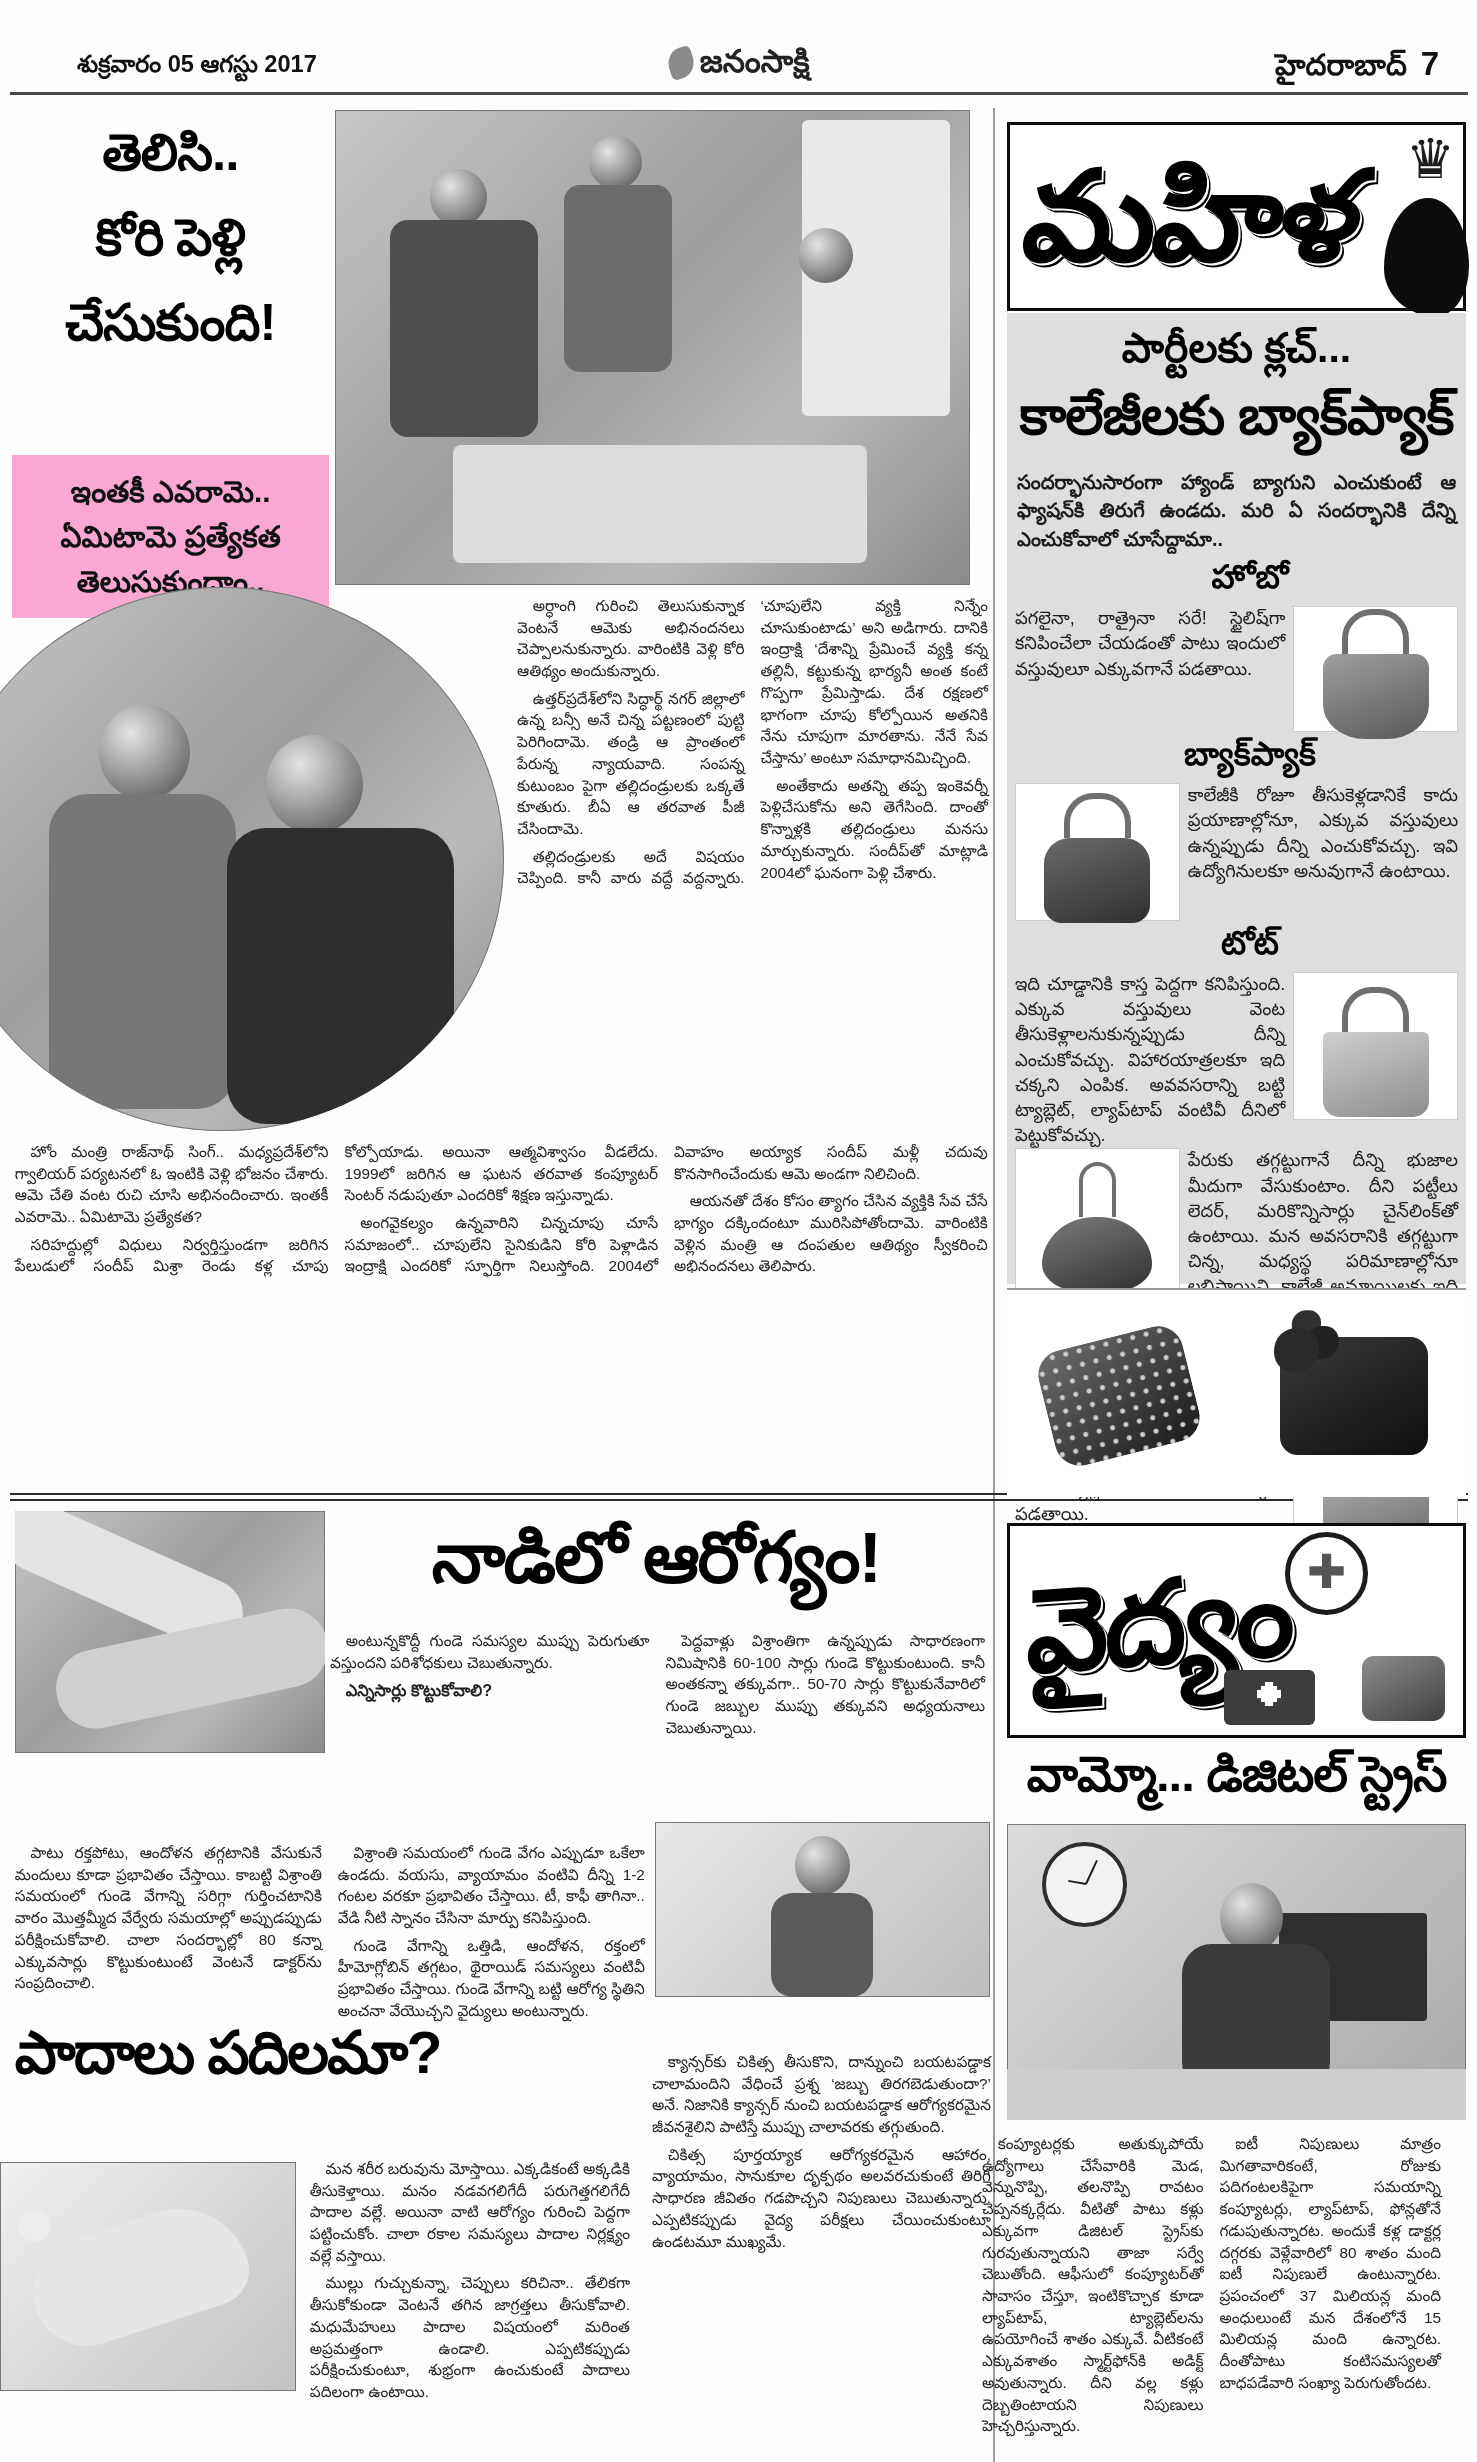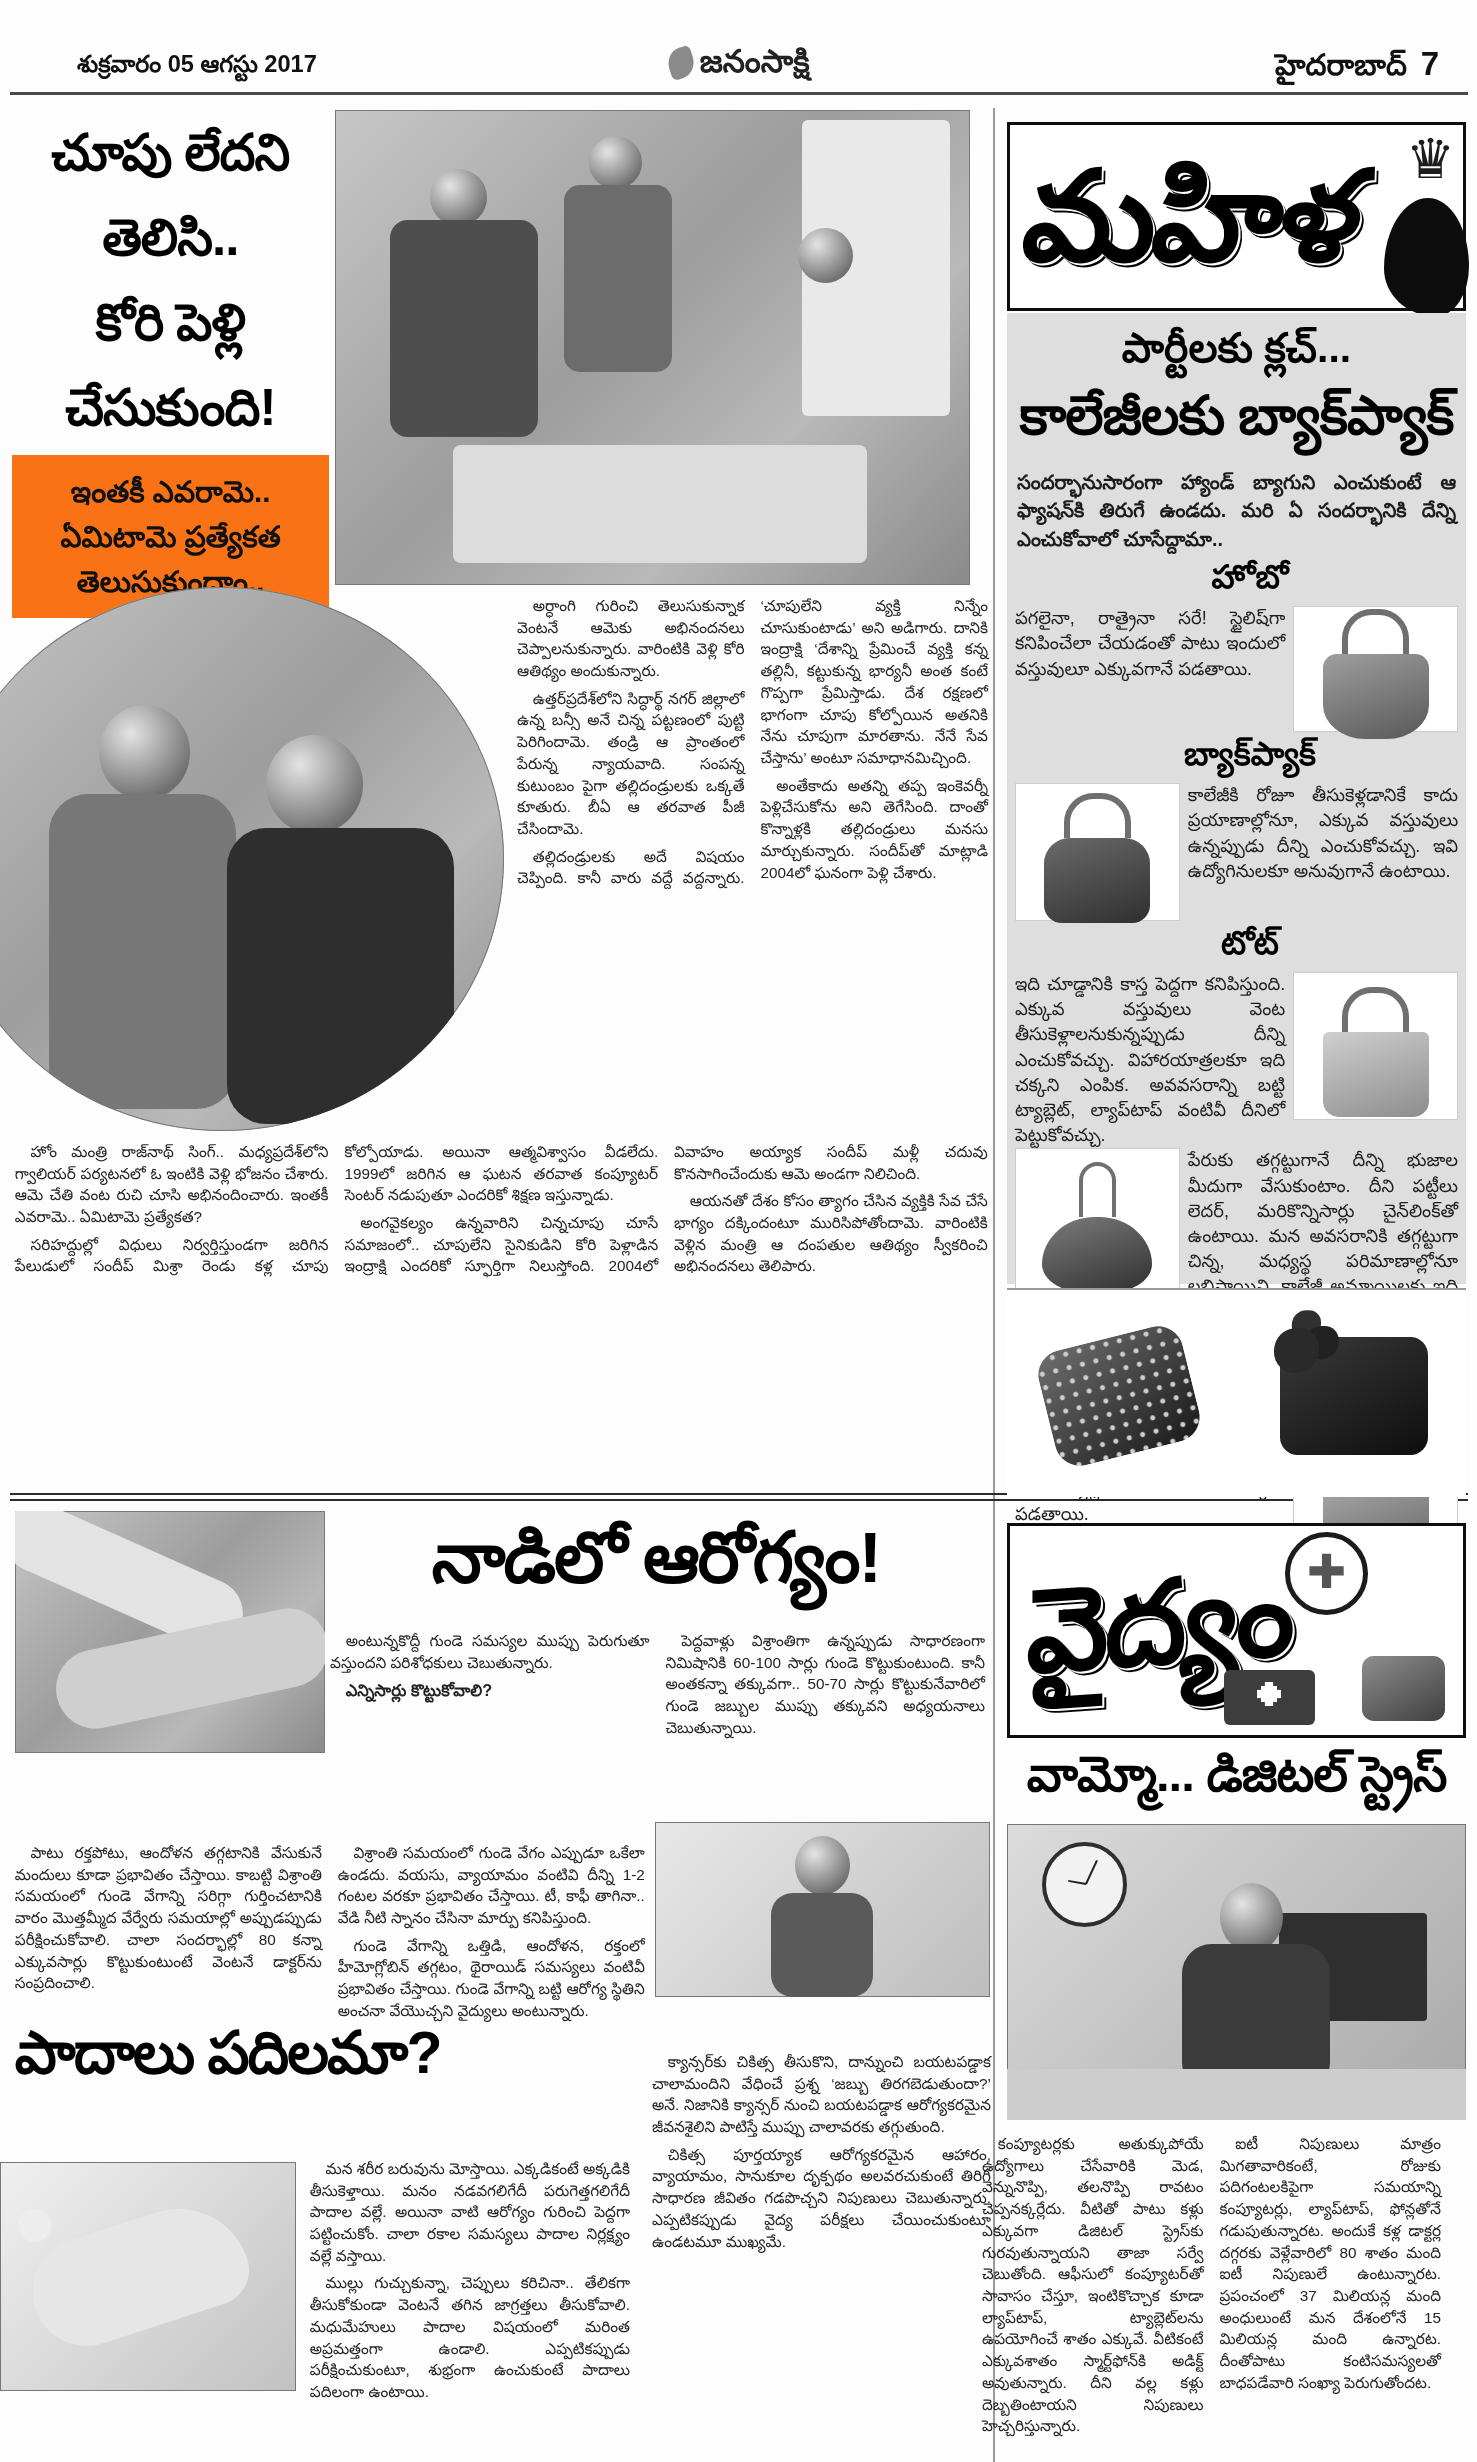--- a/index.html
+++ b/index.html
@@ -16,21 +16,21 @@
   .hdr-rule{left:9.9px;top:92px;width:1458px;height:0;border-top:3px solid #4a4a4a;}
   
   .ph{background:linear-gradient(135deg,#c7c7c7 0%,#9d9d9d 45%,#b9b9b9 70%,#8a8a8a 100%);
       box-shadow:inset 0 0 0 1px #777;overflow:hidden;position:absolute;}
   .ph .head{position:absolute;border-radius:50%;background:radial-gradient(circle at 35% 30%,#e4e4e4,#6f6f6f 75%);}
   .ph .blockdark{position:absolute;background:#4e4e4e;}
   .ph .blocklight{position:absolute;background:#e9e9e9;}
   
   .lead-headline{left:11.8px;top:110px;width:317px;text-align:center;font-weight:800;color:#000;
                  font-size:51px;line-height:85px;letter-spacing:-1px;}
-  .lead-subhead{left:11.8px;top:455px;width:294px;background:#f97316;padding:13.8px 11.8px;
+  .lead-subhead{left:11.8px;top:455px;width:294px;background:#f9a8d4;padding:13.8px 11.8px;
                 font-size:29.6px;line-height:45px;font-weight:700;text-align:center;color:#111;}
   .body-txt{font-size:15.3px;line-height:1.42;text-align:justify;color:#222;}
   .body-txt p{margin:0 0 5.9px 0;text-indent:15.8px;}
   .cols2{column-count:2;column-gap:15.8px;}
   .cols3{column-count:3;column-gap:15.8px;}
   .subhead-s{font-weight:800;font-size:16.3px;text-indent:0;margin-top:3.9px;}
   
   .vrule{left:993px;top:108px;width:0;height:2354px;border-left:2px solid #9a9a9a;}
   .mid-rule{left:9.9px;top:1493px;width:1458px;height:3.9px;border-top:2px solid #2b2b2b;border-bottom:2px solid #2b2b2b;}
   
@@ -98,21 +98,20 @@
     <span class="brand-leaf"></span><span>జనంసాక్షి</span>
   </div>
   <div class="abs hdr-city">
     <span>హైదరాబాద్</span><b>7</b>
   </div>
   <div class="abs hdr-rule"></div>
   <div class="abs vrule"></div>
   <div class="abs mid-rule"></div>
 
   <div class="abs lead-headline">
-    <div>చూపు లేదని</div>
     <div>తెలిసి..</div>
     <div>కోరి పెళ్లి</div>
     <div>చేసుకుంది!</div>
   </div>
   <div class="abs lead-subhead">ఇంతకీ ఎవరామె.. ఏమిటామె ప్రత్యేకత తెలుసుకుందాం..</div>
 
   <div class="ph" style="left:335px;top:110px;width:635px;height:475px;">
     <div class="blocklight" style="right:19.7px;top:9.9px;width:148px;height:296px;border-radius:5.9px;"></div>
     <div class="head" style="left:95px;top:59px;width:57px;height:57px;"></div>
     <div class="blockdark" style="left:55px;top:110px;width:148px;height:217px;border-radius:17.7px;"></div>

